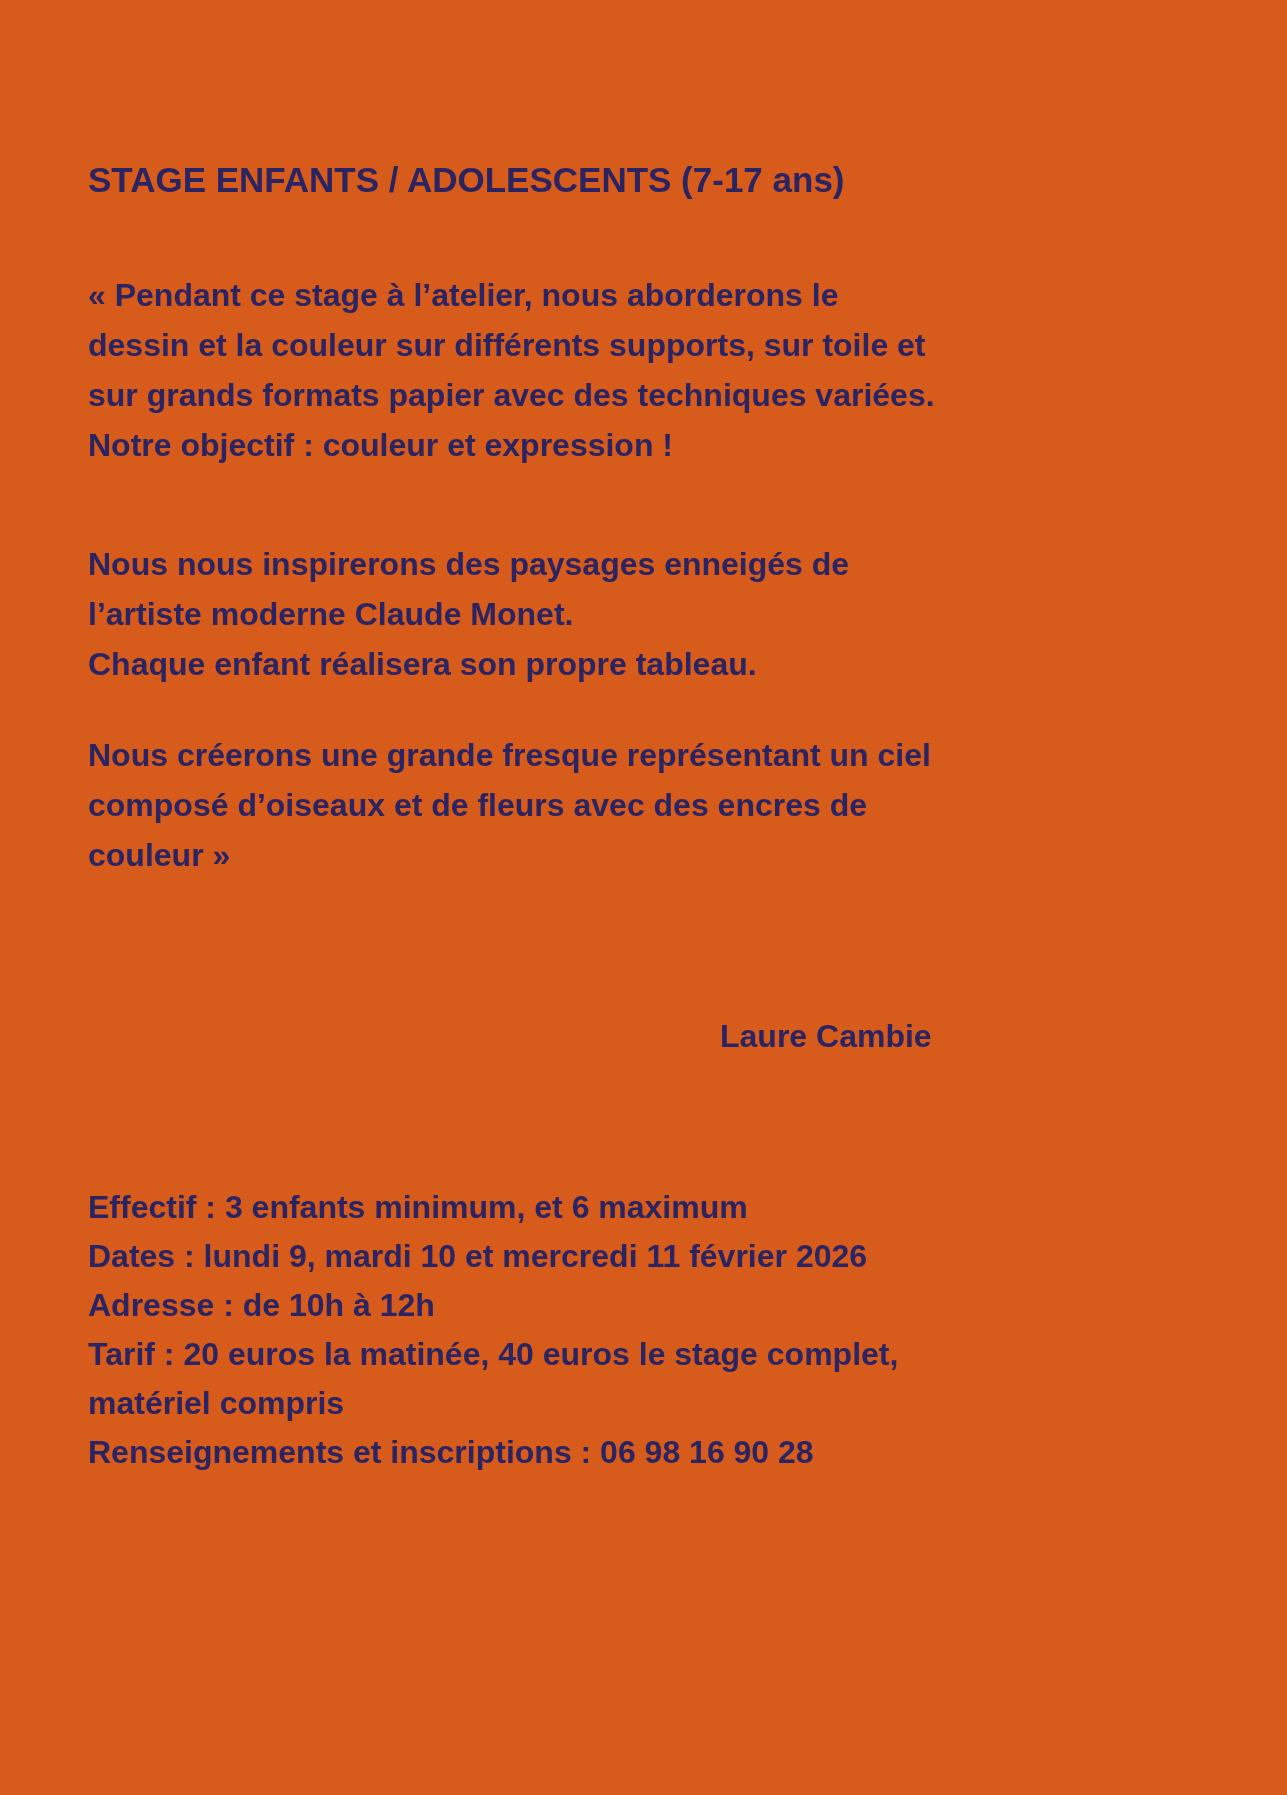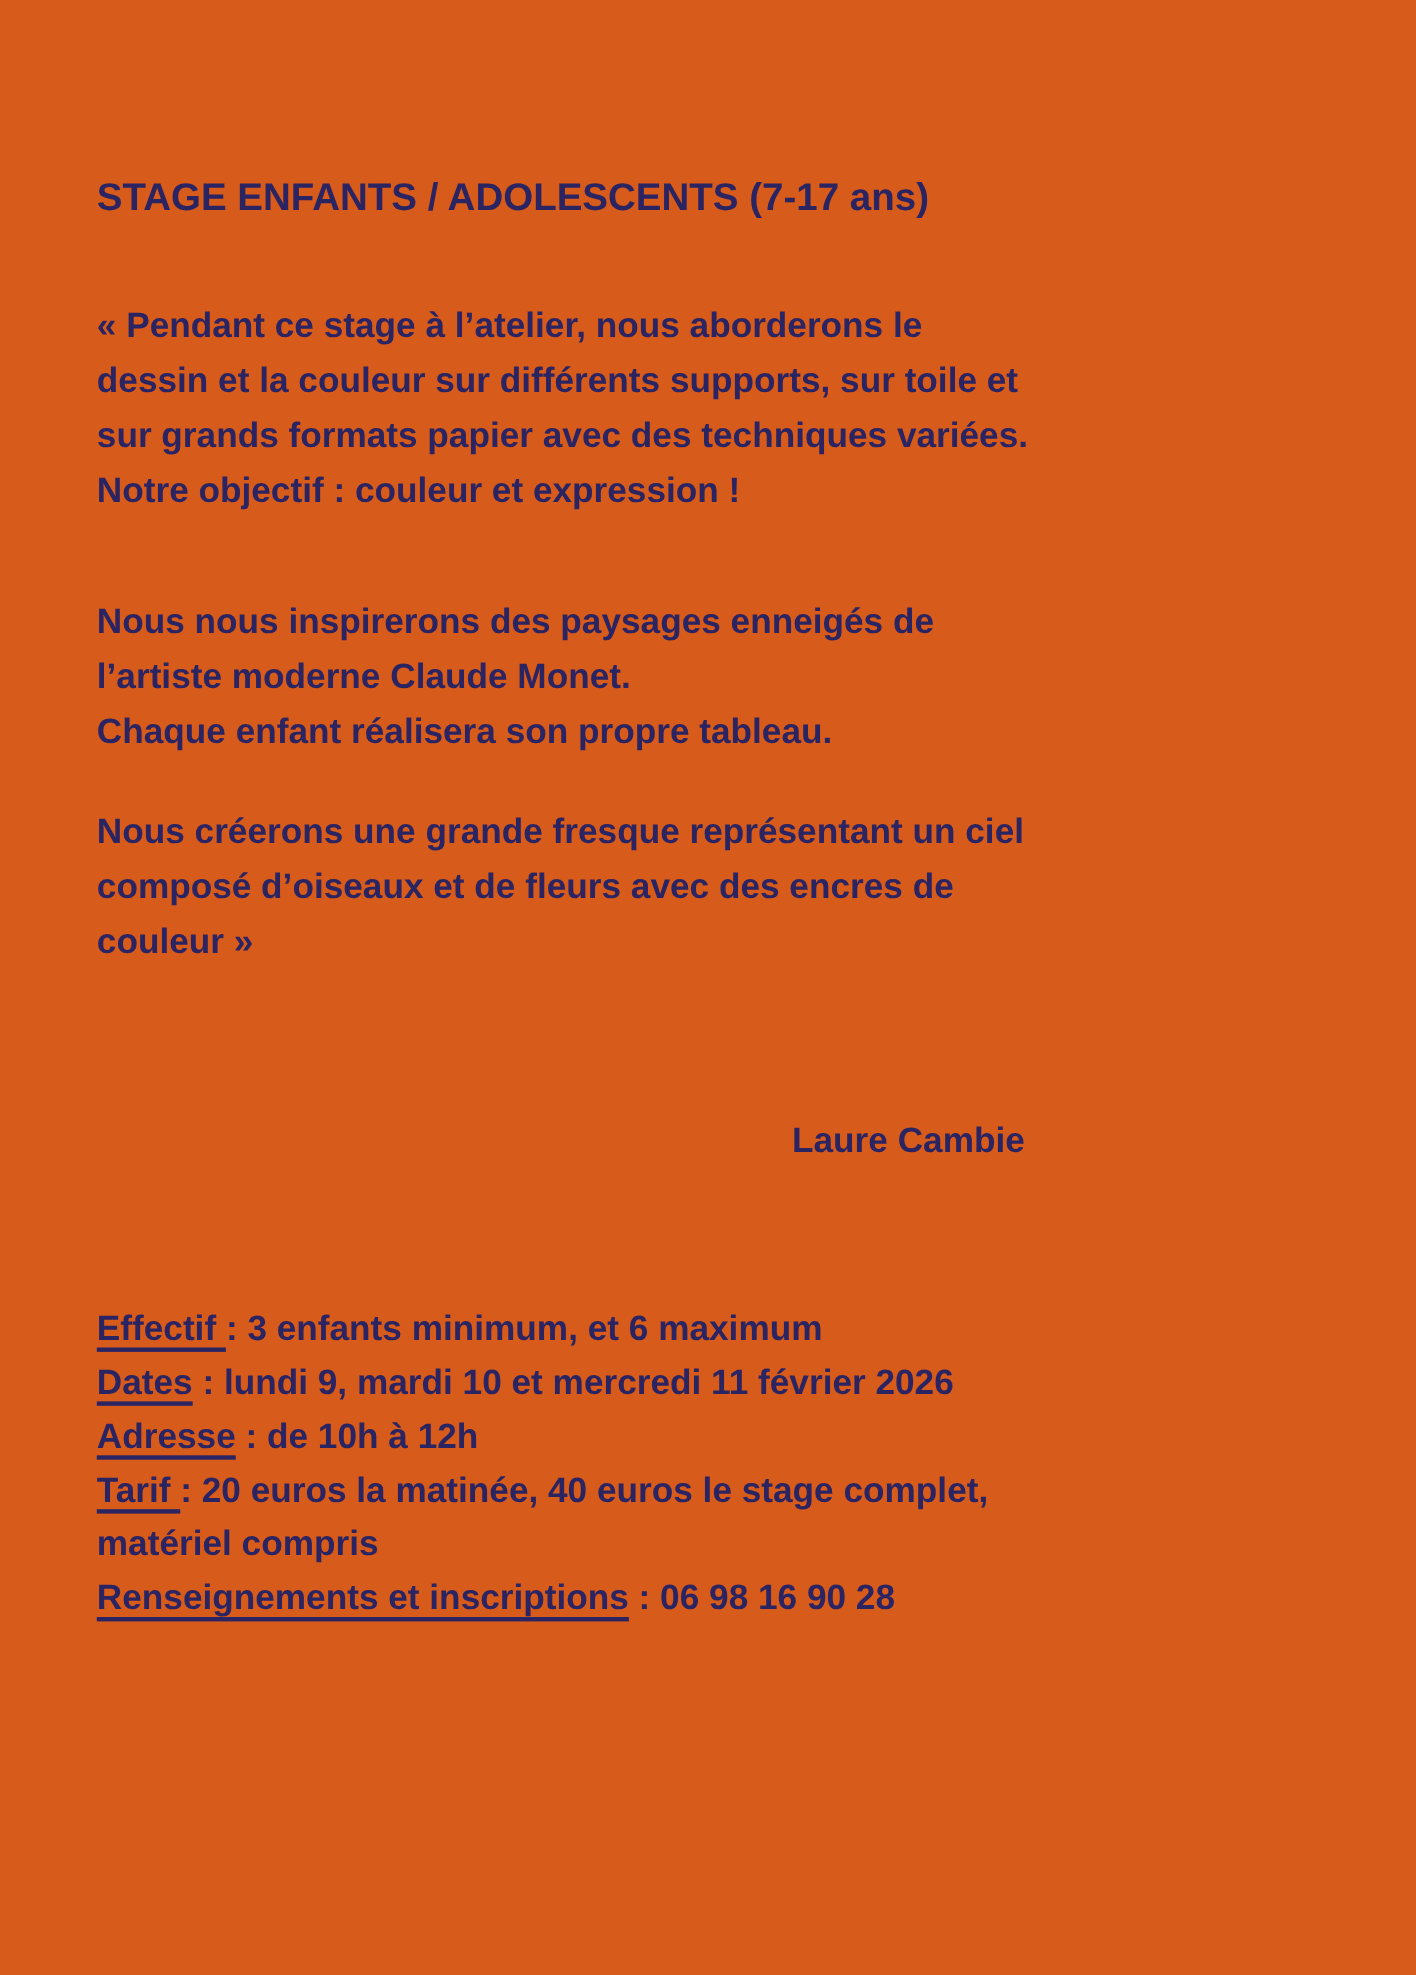--- a/index.html
+++ b/index.html
@@ -34,21 +34,20 @@
   .signature{
     position:absolute;left:720px;top:1011px;
     font-size:32px;line-height:50px;
   }
   .details{
     position:absolute;left:88px;top:1183px;
     font-size:32px;line-height:49px;
   }
   .detail-row{white-space:pre-wrap;}
   .detail-label{
-    text-decoration:underline;
     text-decoration-thickness:3.5px;
     text-underline-offset:7px;
   }
 </style>
 </head>
 <body>
 
 <h1 class="title">STAGE ENFANTS / ADOLESCENTS (7-17 ans)</h1>
 
 <p class="para p1">« Pendant ce stage à l’atelier, nous aborderons le

